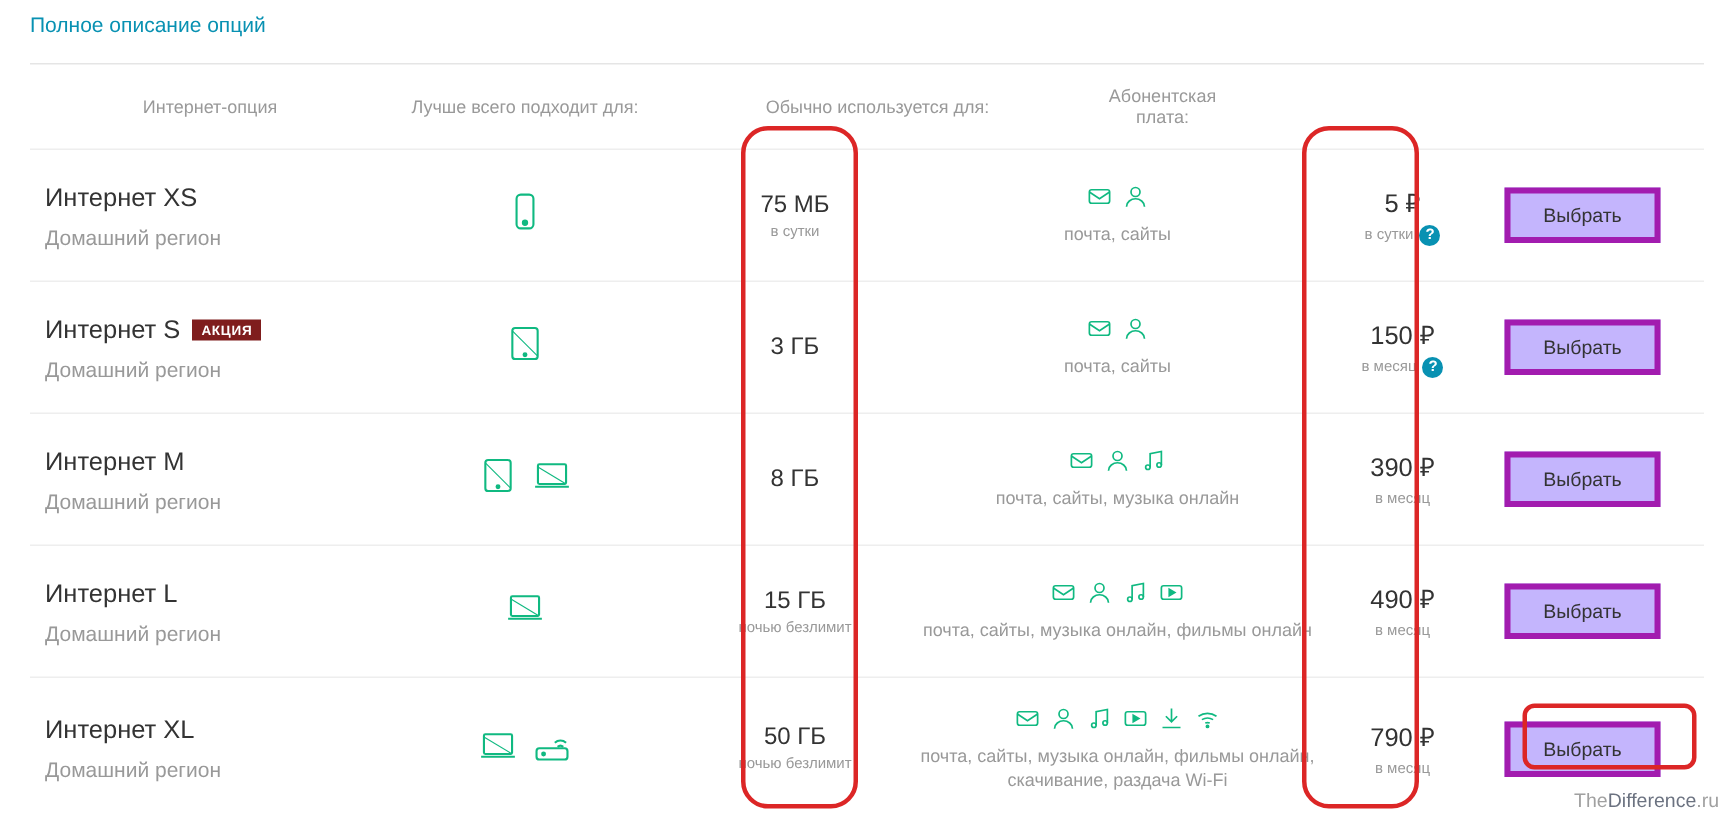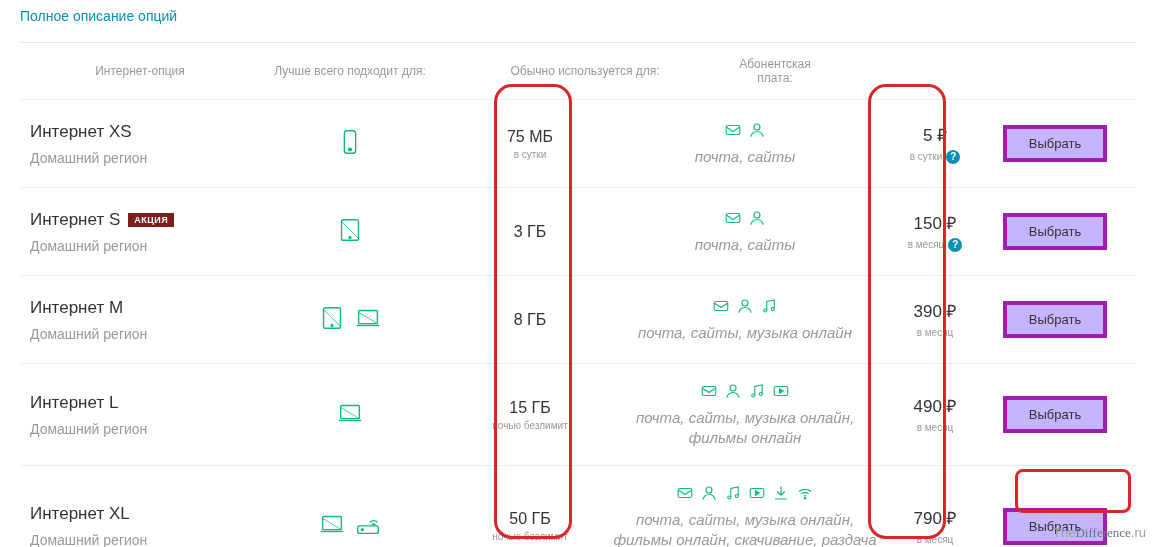--- a/index.html
+++ b/index.html
@@ -18,32 +18,32 @@
 .c6 { width: 130px; text-align: center; }
 .hrow .c1 { text-align: center; }
 .plan-name { font-size: 17px; color: #333; font-weight: 400; display: inline-flex; align-items: center; gap: 8px; }
 .plan-sub { font-size: 14px; color: #999; margin-top: 8px; }
 .badge { background: #7f1d1d; color: #fff; font-size: 9px; padding: 2px 6px; font-weight: bold; letter-spacing: 0.5px; }
 .icons { display: inline-flex; gap: 6px; justify-content: center; align-items: center; }
 .ic { width: 30px; height: 30px; display: inline-block; }
 .sm-ic { width: 18px; height: 18px; display: inline-block; }
 .vol { font-size: 16px; color: #333; }
 .vol-sub { font-size: 10px; color: #999; margin-top: 3px; }
-.use-sub { font-size: 15px; color: #999; margin-top: 4px; line-height: 1.3; font-style: italic; }
+.use-sub { font-size: 12px; color: #999; margin-top: 4px; line-height: 1.3; }
 .price { font-size: 17px; color: #333; }
 .rub::after { content: "₽"; }
 .price-sub { font-size: 10px; color: #999; margin-top: 3px; display: inline-flex; align-items: center; gap: 4px; justify-content: center; }
 .info { width: 14px; height: 14px; border-radius: 50%; background: #0891b2; color: #fff; font-size: 10px; display: inline-flex; align-items: center; justify-content: center; font-weight: bold; }
 .btn { background: #c4b5fd; border: 4px solid #a21caf; padding: 7px 22px; font-size: 13px; color: #333; cursor: pointer; }
 .hl { position: absolute; border: 3px solid #dc2626; border-radius: 18px; pointer-events: none; }
 .hl1 { left: 494px; top: 84px; width: 78px; height: 455px; }
 .hl2 { left: 868px; top: 84px; width: 78px; height: 455px; }
 .hl3 { left: 1015px; top: 469px; width: 116px; height: 44px; border-radius: 8px; }
 .watermark { position: absolute; right: 10px; bottom: 6px; font-size: 13px; color: #a0a0a0; }
-.watermark .b { color: #6b7280; font-family: Liberation Serif, serif; }
+.watermark .b { color: #6b7280; }
 </style>
 </head>
 <body>
 
 <div class="header">
   <a class="link">Полное описание опций</a>
 </div>
 
 <div class="tbl">
   <div class="hrow">

